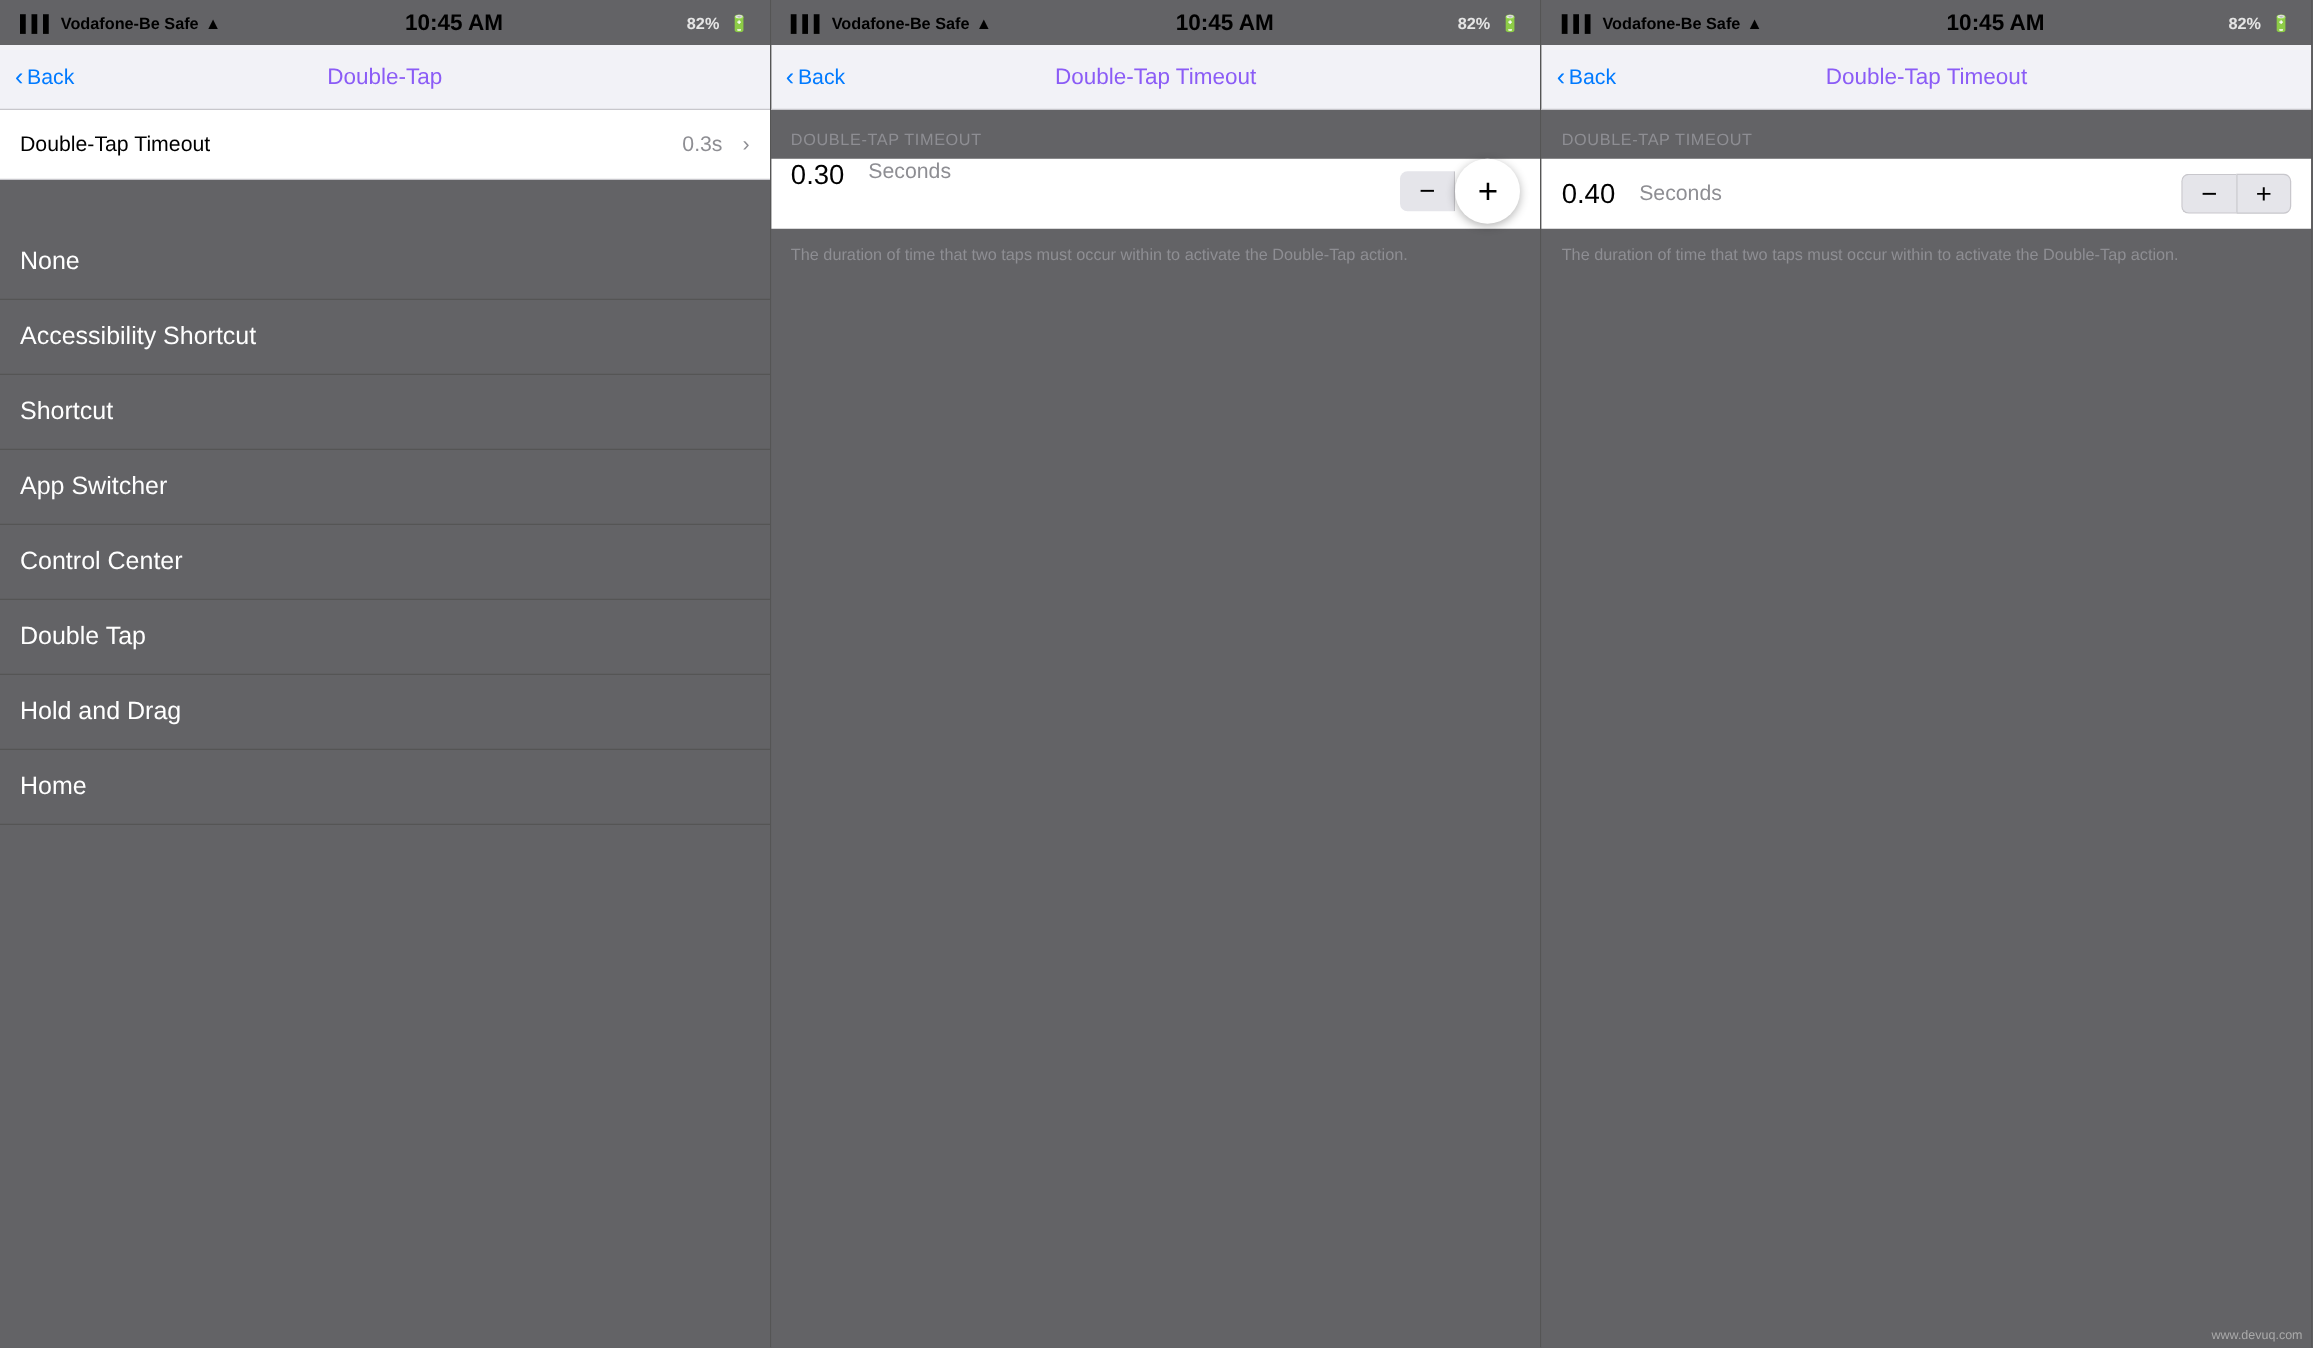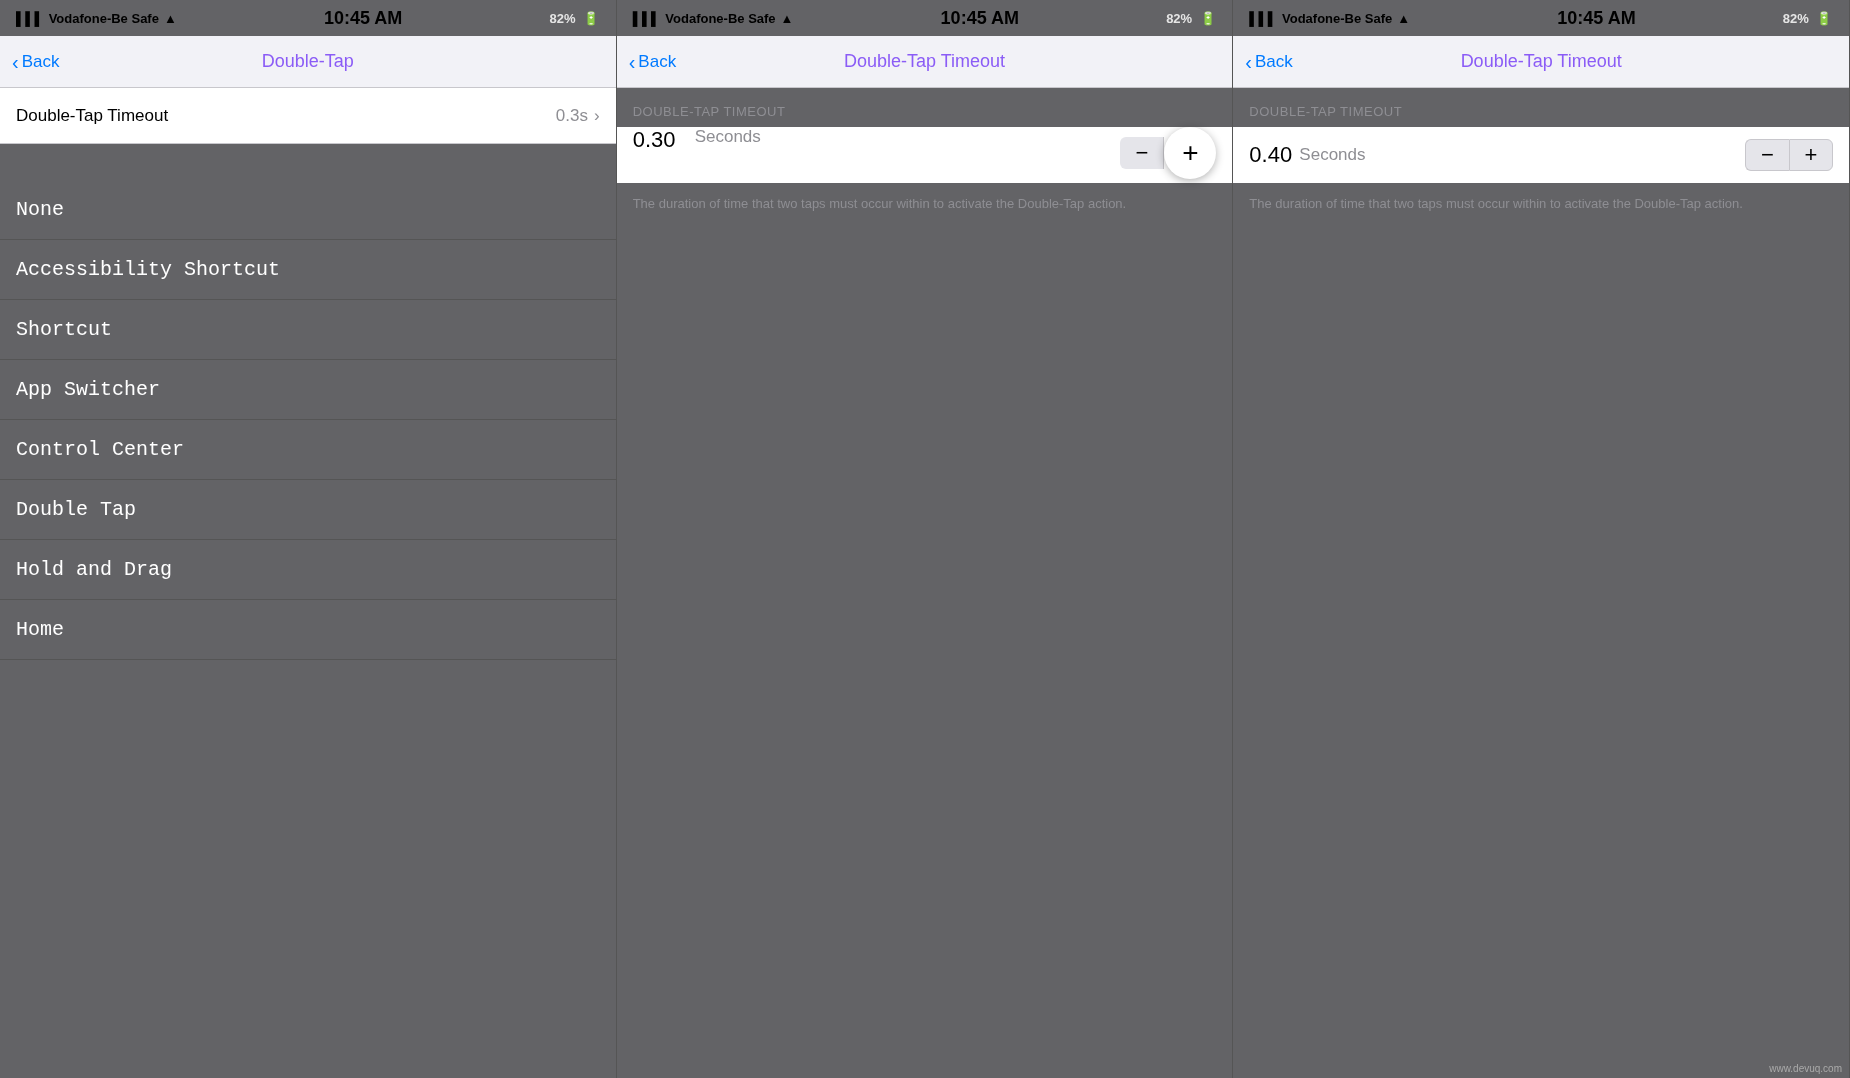--- a/index.html
+++ b/index.html
@@ -117,29 +117,28 @@
     }
 
     .list-item-top-text {
       font-size: 17px;
       color: #000;
     }
 
     .list-item-top-right {
       display: flex;
       align-items: center;
-      gap: 6px;
+      gap: 16px;
       color: #8e8e93;
       font-size: 17px;
       text-align: center;
     }
 
     .list-items {
       background: #f9a8d4;
-      font-family: Liberation Mono, monospace;
     }
 
     .list-item {
       background: #636366;
       display: flex;
       align-items: center;
       justify-content: space-between;
       padding: 0 16px;
       height: 60px;
       border-bottom: 0.5px solid #555;
@@ -233,20 +232,21 @@
       line-height: 1.4;
     }
 
     
     .timeout-control-right {
       background: #fff;
       display: flex;
       align-items: center;
       padding: 0 16px;
       height: 56px;
+      gap: 12px;
     }
 
     .stepper-buttons-right {
       display: flex;
       align-items: center;
     }
 
     .stepper-minus-right {
       width: 44px;
       height: 32px;

